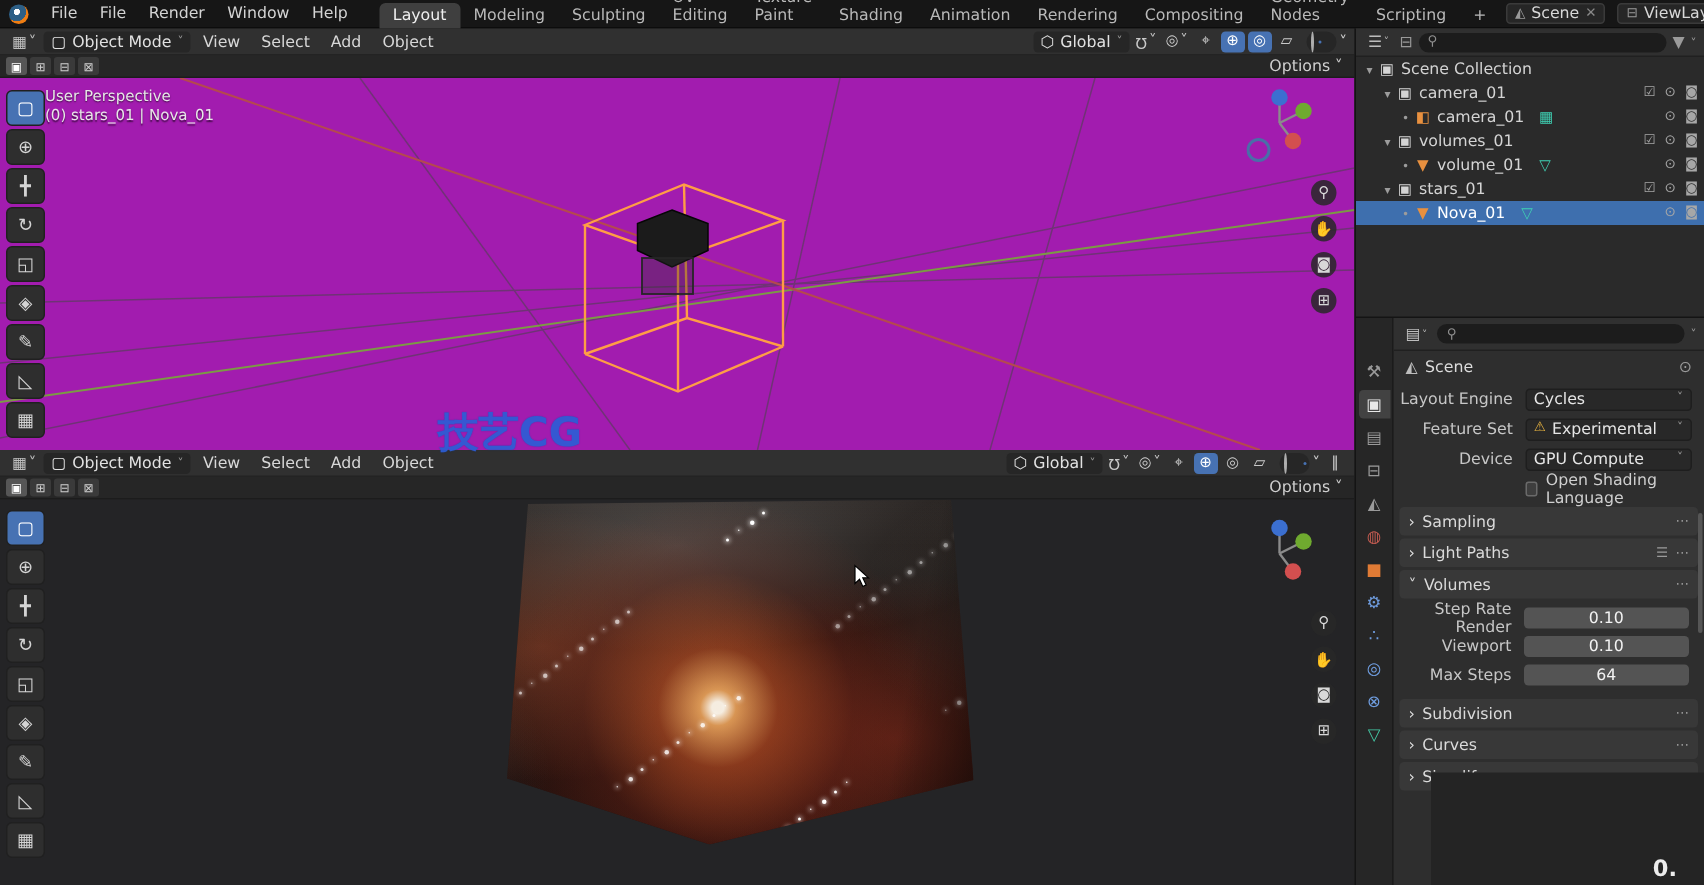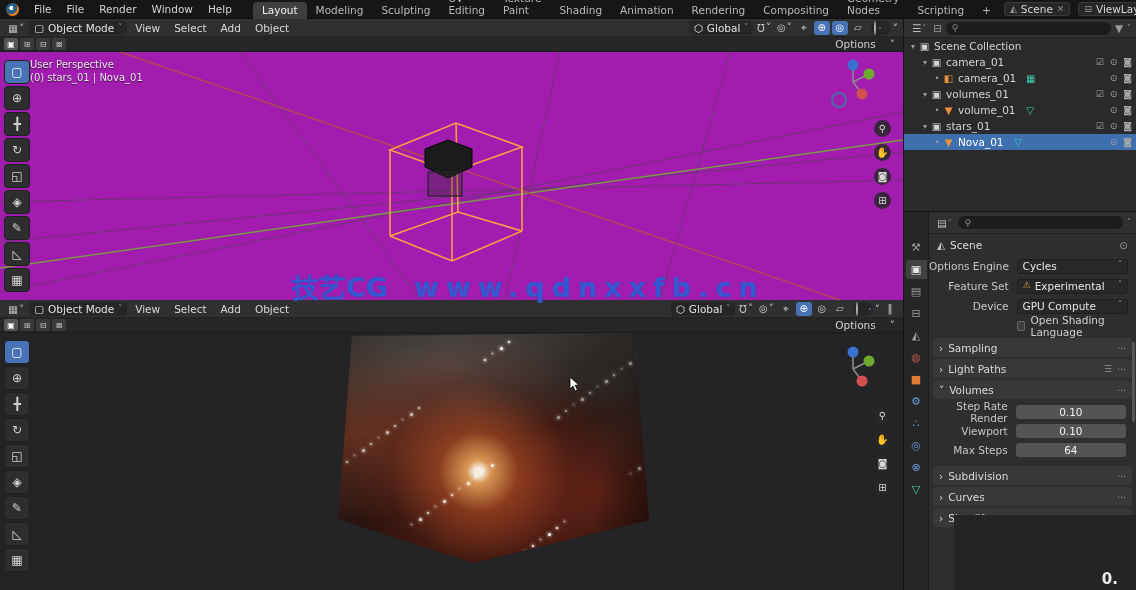--- a/index.html
+++ b/index.html
@@ -36,21 +36,21 @@
   .shade-group{display:flex;background:#262626;border-radius:7px;padding:0 2px;height:14px;align-items:center;gap:2px;margin-left:3px;}
   .sh{width:11px;height:11px;border-radius:50%;}
   .sh.wire{border:1.5px solid #aeaeae;}
   .sh.solid{background:#e9e9e9;}
   .sh.mat{background:linear-gradient(135deg,#e9e9e9 50%,#7a7a7a 50%);}
   .sh.rend{background:radial-gradient(circle at 35% 30%,#ffd9a0 0 25%,#e08a3c 50%,#35507a 90%);}
   .sh-wrap{padding:1px;border-radius:50%;}
   .sh-wrap.on{background:#4772b3;}
   .selmode{width:14px;height:12px;background:#3a3a3a;border-radius:2px;display:flex;align-items:center;justify-content:center;font-size:8px;color:#cfcfcf;}
   .selmode.on{background:#565656;color:#fff;}
-  .options-lbl{margin-left:auto;display:flex;gap:14px;align-items:center;color:#cfcfcf;padding-right:4px;}
+  .options-lbl{margin-left:auto;display:flex;gap:3px;align-items:center;color:#cfcfcf;padding-right:4px;}
   
   .canvas{position:relative;overflow:hidden;}
   .canvas.top{height:248px;background:#a21caf;}
   .canvas.bottom{height:257px;background:#242426;}
   .overlay-text{position:absolute;left:30px;top:6px;color:#e8e8e8;font-size:10px;line-height:13px;text-shadow:0 1px 1px rgba(0,0,0,.6);}
   
   .toolcol{position:absolute;left:4px;top:8px;width:26px;display:flex;flex-direction:column;gap:2px;z-index:5;}
   .tool{width:26px;height:24px;background:#2e2e2e;border:1px solid #202020;border-radius:4px;display:flex;align-items:center;justify-content:center;color:#d4d4d4;font-size:12px;}
   .tool.on{background:#4772b3;color:#fff;}
   
@@ -503,21 +503,21 @@
           </div>
           <span style="color:#9a9a9a;font-size:8px;">˅</span>
         </div>
         <div class="breadcrumb">
           <span style="color:#bdbdbd">◭</span>
           <span>Scene</span>
           <span class="pin">⊙</span>
         </div>
         <div id="pfields">
             <div class="prow">
-              <span class="plabel">Options Engine</span>
+              <span class="plabel">Layout Engine</span>
               <div class="pselect">
                 <span>Cycles</span>
                 <span class="caret">˅</span>
               </div>
             </div>
             <div class="prow">
               <span class="plabel">Feature Set</span>
               <div class="pselect">
                 <span class="warn">⚠</span>
                 <span>Experimental</span>
@@ -599,16 +599,15 @@
             </div>
           </div>
         <div class="props-void"></div>
         <div class="scrollthumb"></div>
       </div>
     </div>
   </div>
 
   <div class="watermark">
     <span>技艺CG</span>
-    <span class="url">www.qdnxxfb.cn</span>
   </div>
   <div class="corner-num">0.</div>
 </div>
 
 </body></html>

